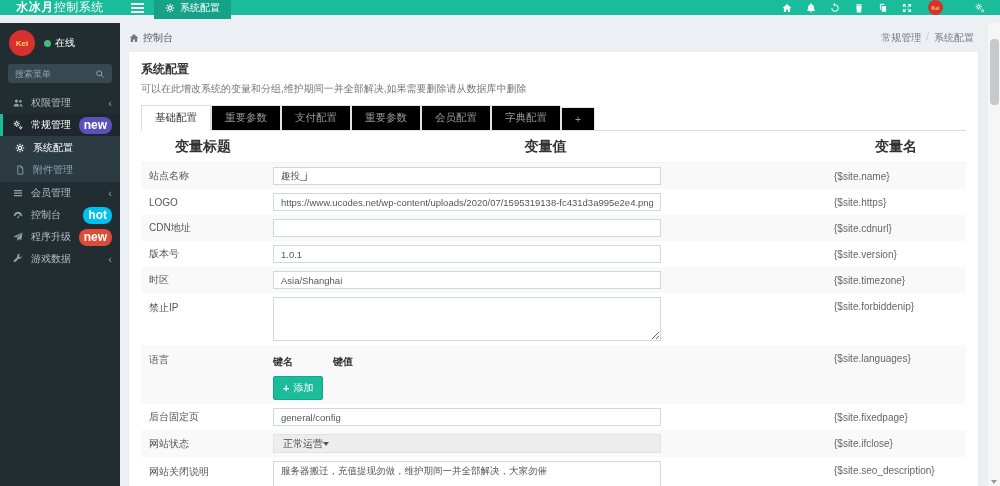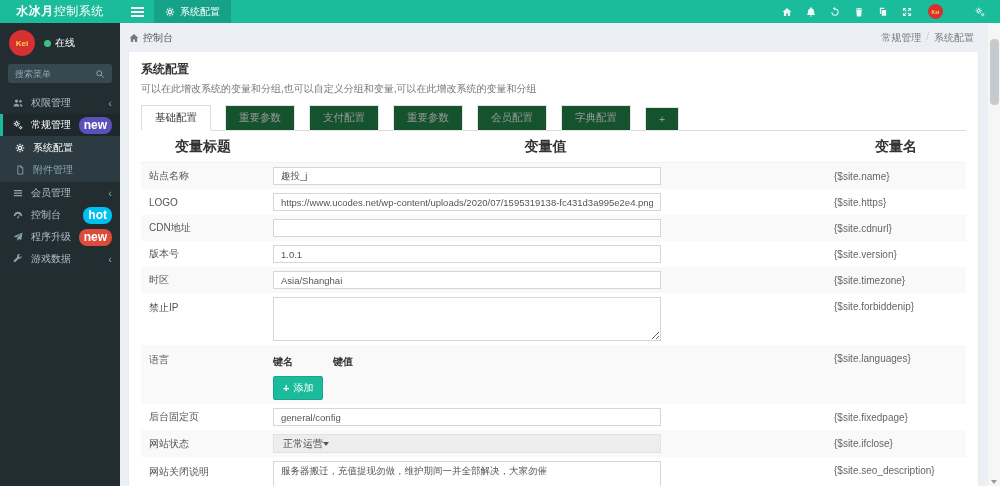--- a/index.html
+++ b/index.html
@@ -1,21 +1,21 @@
 <!DOCTYPE html>
 <html><head>
 <meta charset="utf-8">
 <style>
   * { box-sizing: border-box; margin: 0; padding: 0; }
   html,body { width:1000px; height:486px; overflow:hidden; }
   body { position:relative; background:#ecf0f5; font-family:"Liberation Sans","DejaVu Sans",sans-serif; font-size:10px; color:#555; }
   .ic { width:10px; height:10px; display:block; }
 
   
-  .topbar { position:absolute; top:0; left:0; right:0; height:23px; background:#1abc9c; display:flex; align-items:stretch; z-index:5; }
+  .topbar { position:absolute; top:0; left:0; right:0; height:15px; background:#1abc9c; display:flex; align-items:stretch; z-index:5; }
   .brand { width:120px; color:#fff; display:flex; align-items:center; justify-content:center; font-size:12px; letter-spacing:.5px; cursor:pointer; }
   .brand b { font-weight:bold; }
   .tb-left { display:flex; align-items:center; }
   .hamburger { width:34px; height:23px; display:flex; align-items:center; justify-content:center; cursor:pointer; }
   .bars { width:13px; height:2px; background:#fff; box-shadow:0 -4px 0 #fff, 0 4px 0 #fff; display:block; }
   .top-tab { height:23px; display:flex; align-items:center; gap:5px; padding:0 11px; background:#15a288; color:#fff; font-size:10px; cursor:pointer; }
   .tb-right { margin-left:auto; display:flex; align-items:center; color:rgba(255,255,255,.92); padding-right:8px; }
   .tbi { width:24px; height:23px; display:flex; align-items:center; justify-content:center; cursor:pointer; }
   .tb-avatar { width:15px; height:15px; border-radius:50%; background:#d63031; color:#ffd54d; font-size:5px; font-weight:bold; display:flex; align-items:center; justify-content:center; margin:0 9px; cursor:pointer; }
   .tbi.gears { margin-left:16px; }
@@ -49,22 +49,22 @@
   .main { position:absolute; top:23px; left:120px; right:0; bottom:0; overflow:hidden; }
   .content-header { display:flex; justify-content:space-between; align-items:center; padding:8px 26px 7px 9px; font-size:10px; color:#555; }
   .bc-left { display:flex; align-items:center; gap:4px; }
   .bc-left .ic { color:#777; }
   .bc-right { color:#7a7a7a; display:flex; gap:5px; }
   .bc-right .sep { color:#ccc; }
 
   .panel { margin:0 22px 0 9px; background:#fff; box-shadow:0 1px 1px rgba(0,0,0,.1); padding:9px 12px 0; }
   .panel-title { font-size:12px; font-weight:bold; color:#333; }
   .panel-desc { font-size:10px; color:#777; margin-top:4px; }
-  .tabs { margin-top:9px; border-bottom:1px solid #ddd; display:flex; gap:14px; align-items:flex-end; }
-  .tab { padding:5px 13px; font-size:10.5px; color:#9a9a9a; background:#14532d; border:1px solid #e4e4e4; margin-bottom:-1px; cursor:pointer; white-space:nowrap; }
+  .tabs { margin-top:9px; border-bottom:1px solid #ddd; display:flex; gap:0; align-items:flex-end; }
+  .tab { padding:5px 13px; font-size:10.5px; color:#9a9a9a; background:#000000; border:1px solid #e4e4e4; margin-bottom:-1px; cursor:pointer; white-space:nowrap; }
   .tab.active { background:#fff; color:#333; border-color:#ddd; border-bottom-color:#fff; }
 
   table.cfg { width:100%; border-collapse:collapse; font-size:10px; color:#555; }
   .cfg th { text-align:center; padding:7px 8px 6px; color:#333; font-size:14px; border-bottom:1px solid #f2f2f2; }
   .cfg td { padding:4px 8px; vertical-align:middle; }
   .cfg tbody tr:nth-child(odd) { background:#f9f9f9; }
   .cfg td.vtop { vertical-align:top; padding-top:8px; }
   .cfg .var { color:#666; }
   .ipt { width:388px; height:18px; border:1px solid #d2d6de; padding:1px 7px; font-size:9.5px; color:#555; font-family:inherit; background:#fff; display:block; }
   .ta { width:388px; height:44px; border:1px solid #d2d6de; padding:3px 7px; font-size:9.5px; color:#555; font-family:inherit; background:#fff; display:block; resize:both; }
@@ -269,21 +269,21 @@
     </div>
     <div class="bc-right">
       <span>常规管理</span>
       <span class="sep">/</span>
       <span>系统配置</span>
     </div>
   </div>
 
   <section class="panel">
     <h1 class="panel-title">系统配置</h1>
-    <p class="panel-desc">可以在此增改系统的变量和分组,也可以自定义分组和变量,可以在此增改系统的变量和分组</p>
+    <p class="panel-desc">可以在此增改系统的变量和分组,维护期间一并全部解决,如果需要删除请从数据库中删除</p>
 
     <div class="tabs">
       <div class="tab active">基础配置</div>
       <div class="tab">重要参数</div>
       <div class="tab">支付配置</div>
       <div class="tab">重要参数</div>
       <div class="tab">会员配置</div>
       <div class="tab">字典配置</div>
       <div class="tab">+</div>
     </div>

